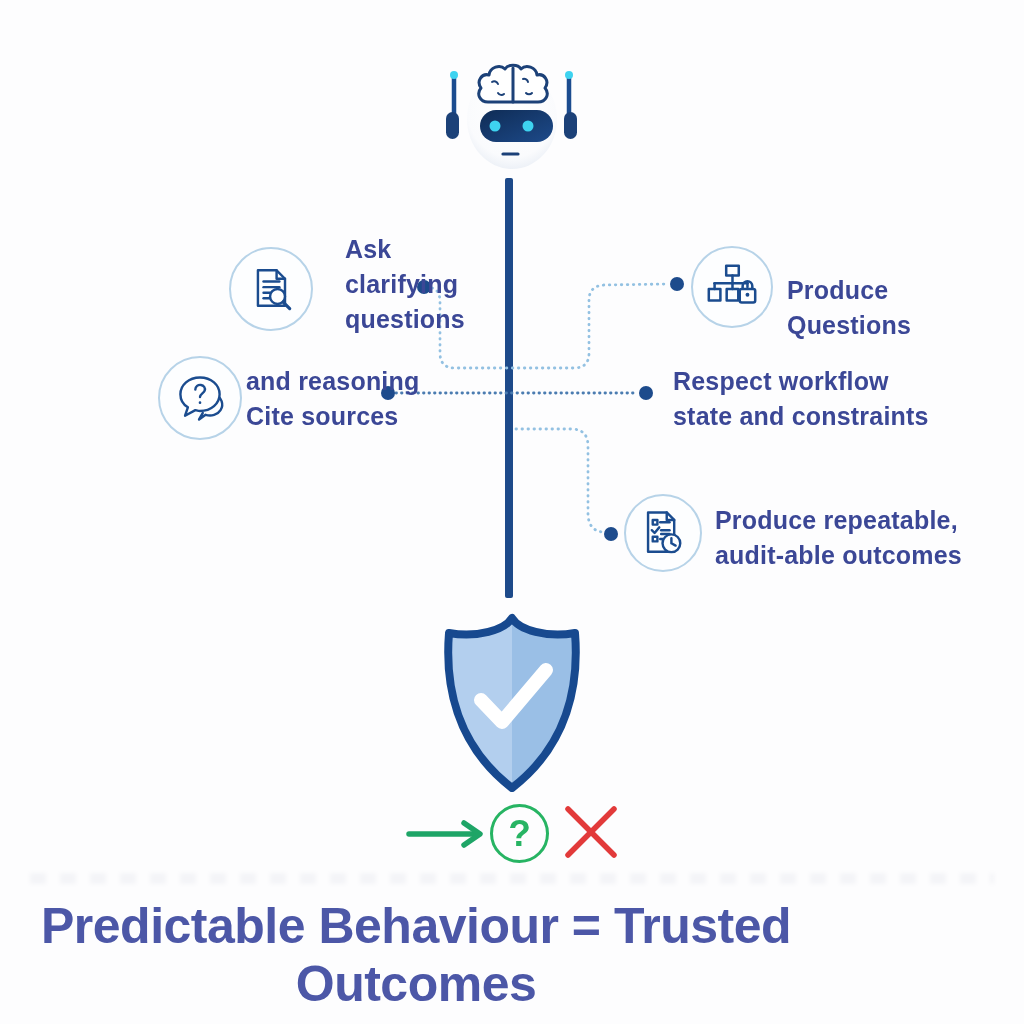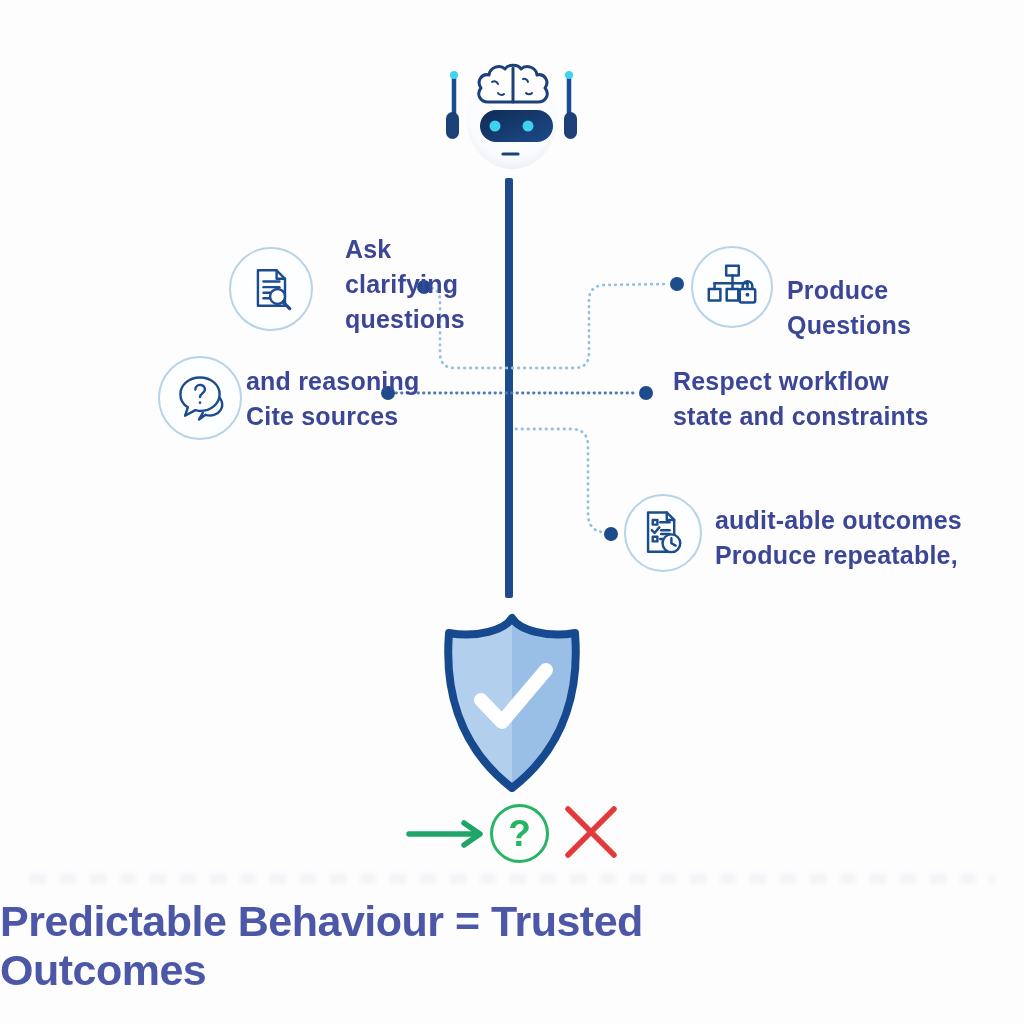--- a/index.html
+++ b/index.html
@@ -41,21 +41,22 @@
     width:59px; height:59px;
     border:3px solid #27b463;
     border-radius:50%;
     color:#27b463;
     font-size:37px; font-weight:600;
     text-align:center; line-height:54px;
   }
   #title {
     position:absolute;
     left:0; top:897px; width:832px;
-    font-size:43px; font-weight:700;
+    text-align:center;
+    font-size:50px; font-weight:700;
     color:#4c57a7;
     letter-spacing:-0.5px;
   }
   #ghost-strip {
     position:absolute;
     left:30px; top:873px; width:964px; height:11px;
     background:repeating-linear-gradient(90deg,
       rgba(125,134,165,0.55) 0 16px, rgba(255,255,255,0) 16px 30px);
     filter:blur(2px);
     opacity:0.13;
@@ -192,22 +193,22 @@
   <span>and reasoning</span>
   <span>Cite sources</span>
 </div>
 
 <div class="callout-label" style="left:673px; top:364px;">
   <span>Respect workflow</span>
   <span>state and constraints</span>
 </div>
 
 <div class="callout-label" style="left:715px; top:503px;">
+  <span>Produce repeatable,</span>
   <span>audit-able outcomes</span>
-  <span>Produce repeatable,</span>
 </div>
 
 <div class="abs" style="left:433px; top:608px;">
   <svg width="158" height="192" viewBox="0 0 158 192">
     <defs>
       <linearGradient id="shieldGrad" x1="0" y1="0" x2="1" y2="0">
         <stop offset="0%" stop-color="#b3cfee"></stop>
         <stop offset="49.9%" stop-color="#b3cfee"></stop>
         <stop offset="50.1%" stop-color="#9abfe6"></stop>
         <stop offset="100%" stop-color="#9abfe6"></stop>

